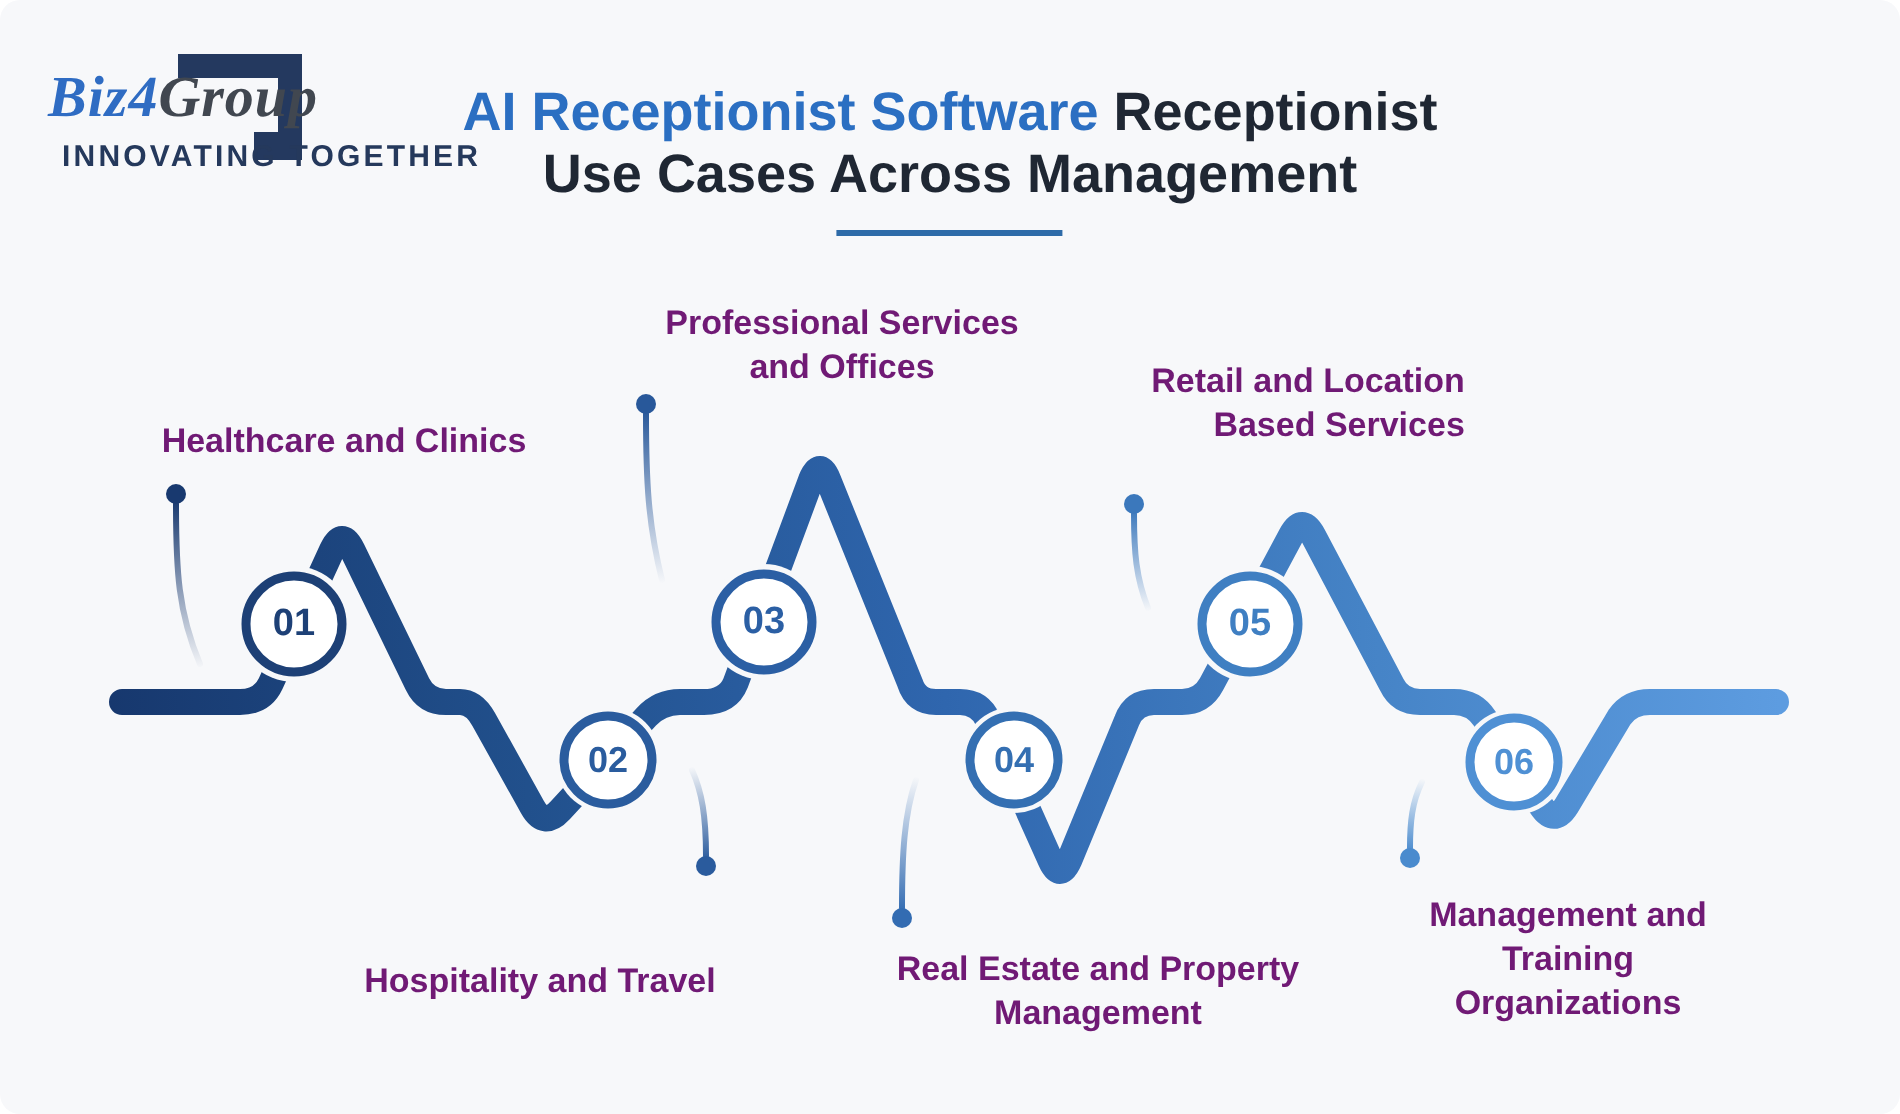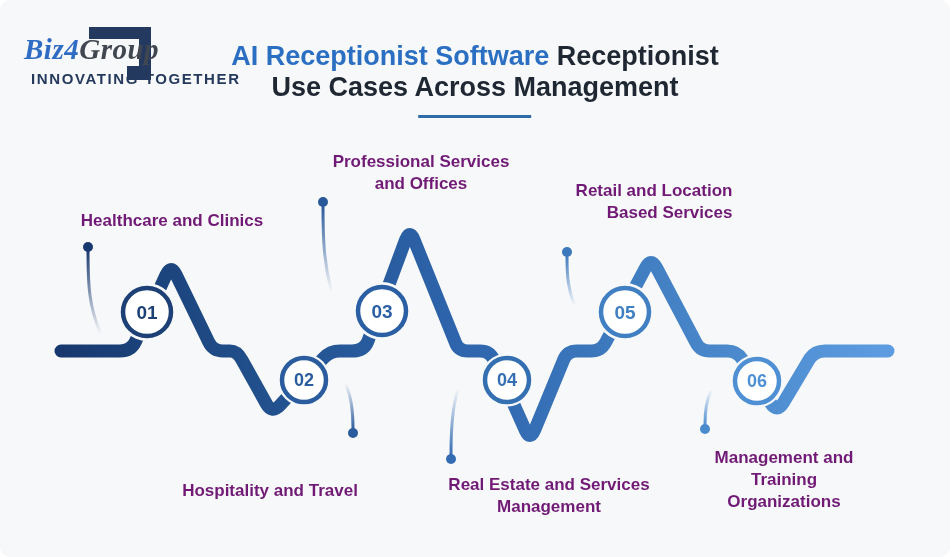--- a/index.html
+++ b/index.html
@@ -184,20 +184,20 @@
       <circle cx="757" cy="381" r="26.5" fill="#f7f8fa"></circle>
       <circle cx="757" cy="381" r="22" fill="#ffffff" stroke="#4f90d4" stroke-width="4.5"></circle>
       <text class="circle-number" x="757" y="381" text-anchor="middle" dominant-baseline="central" font-size="18" fill="#4f90d4">06</text>
     </g>
   </svg>
 
   <div class="label label-1">Healthcare and Clinics</div>
   <div class="label label-2">Hospitality and Travel</div>
   <div class="label label-3">Professional Services
 and Offices</div>
-  <div class="label label-4">Real Estate and Services
+  <div class="label label-4">Real Estate and Property
 Management</div>
   <div class="label label-5">Retail and Location
 Based Services</div>
   <div class="label label-6">Management and
 Training Organizations</div>
 
 </div>
 
 </body></html>

